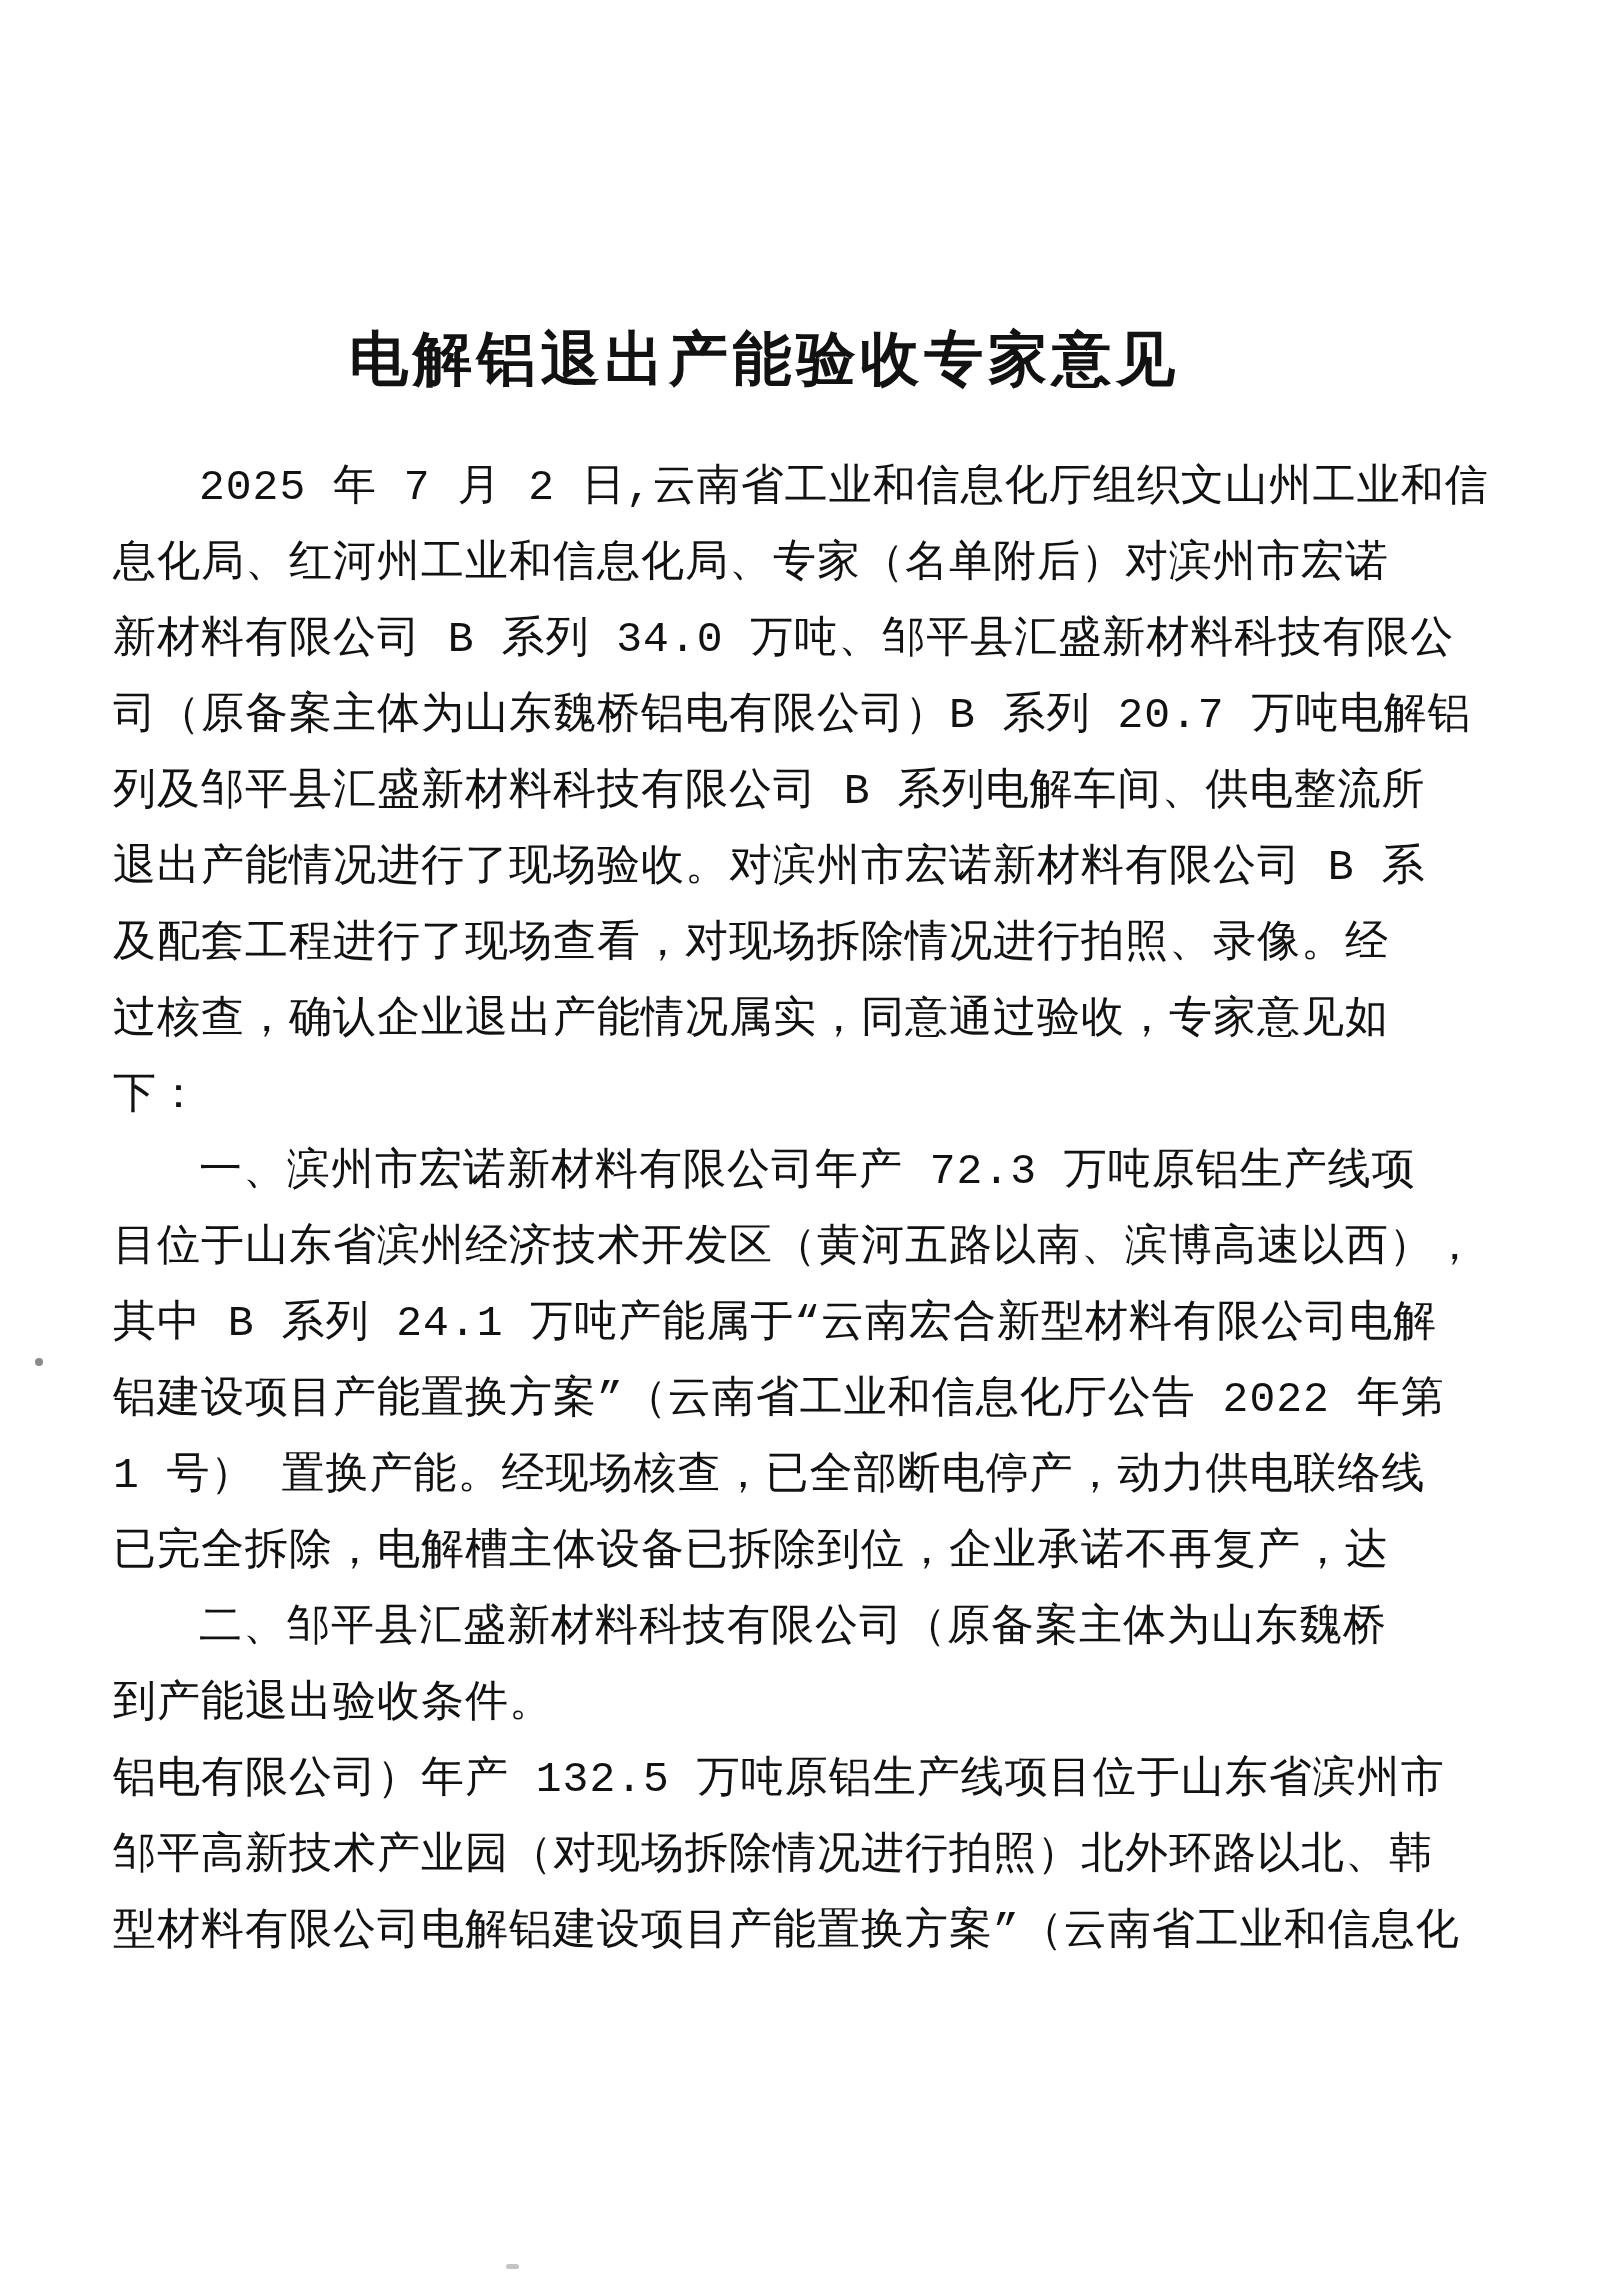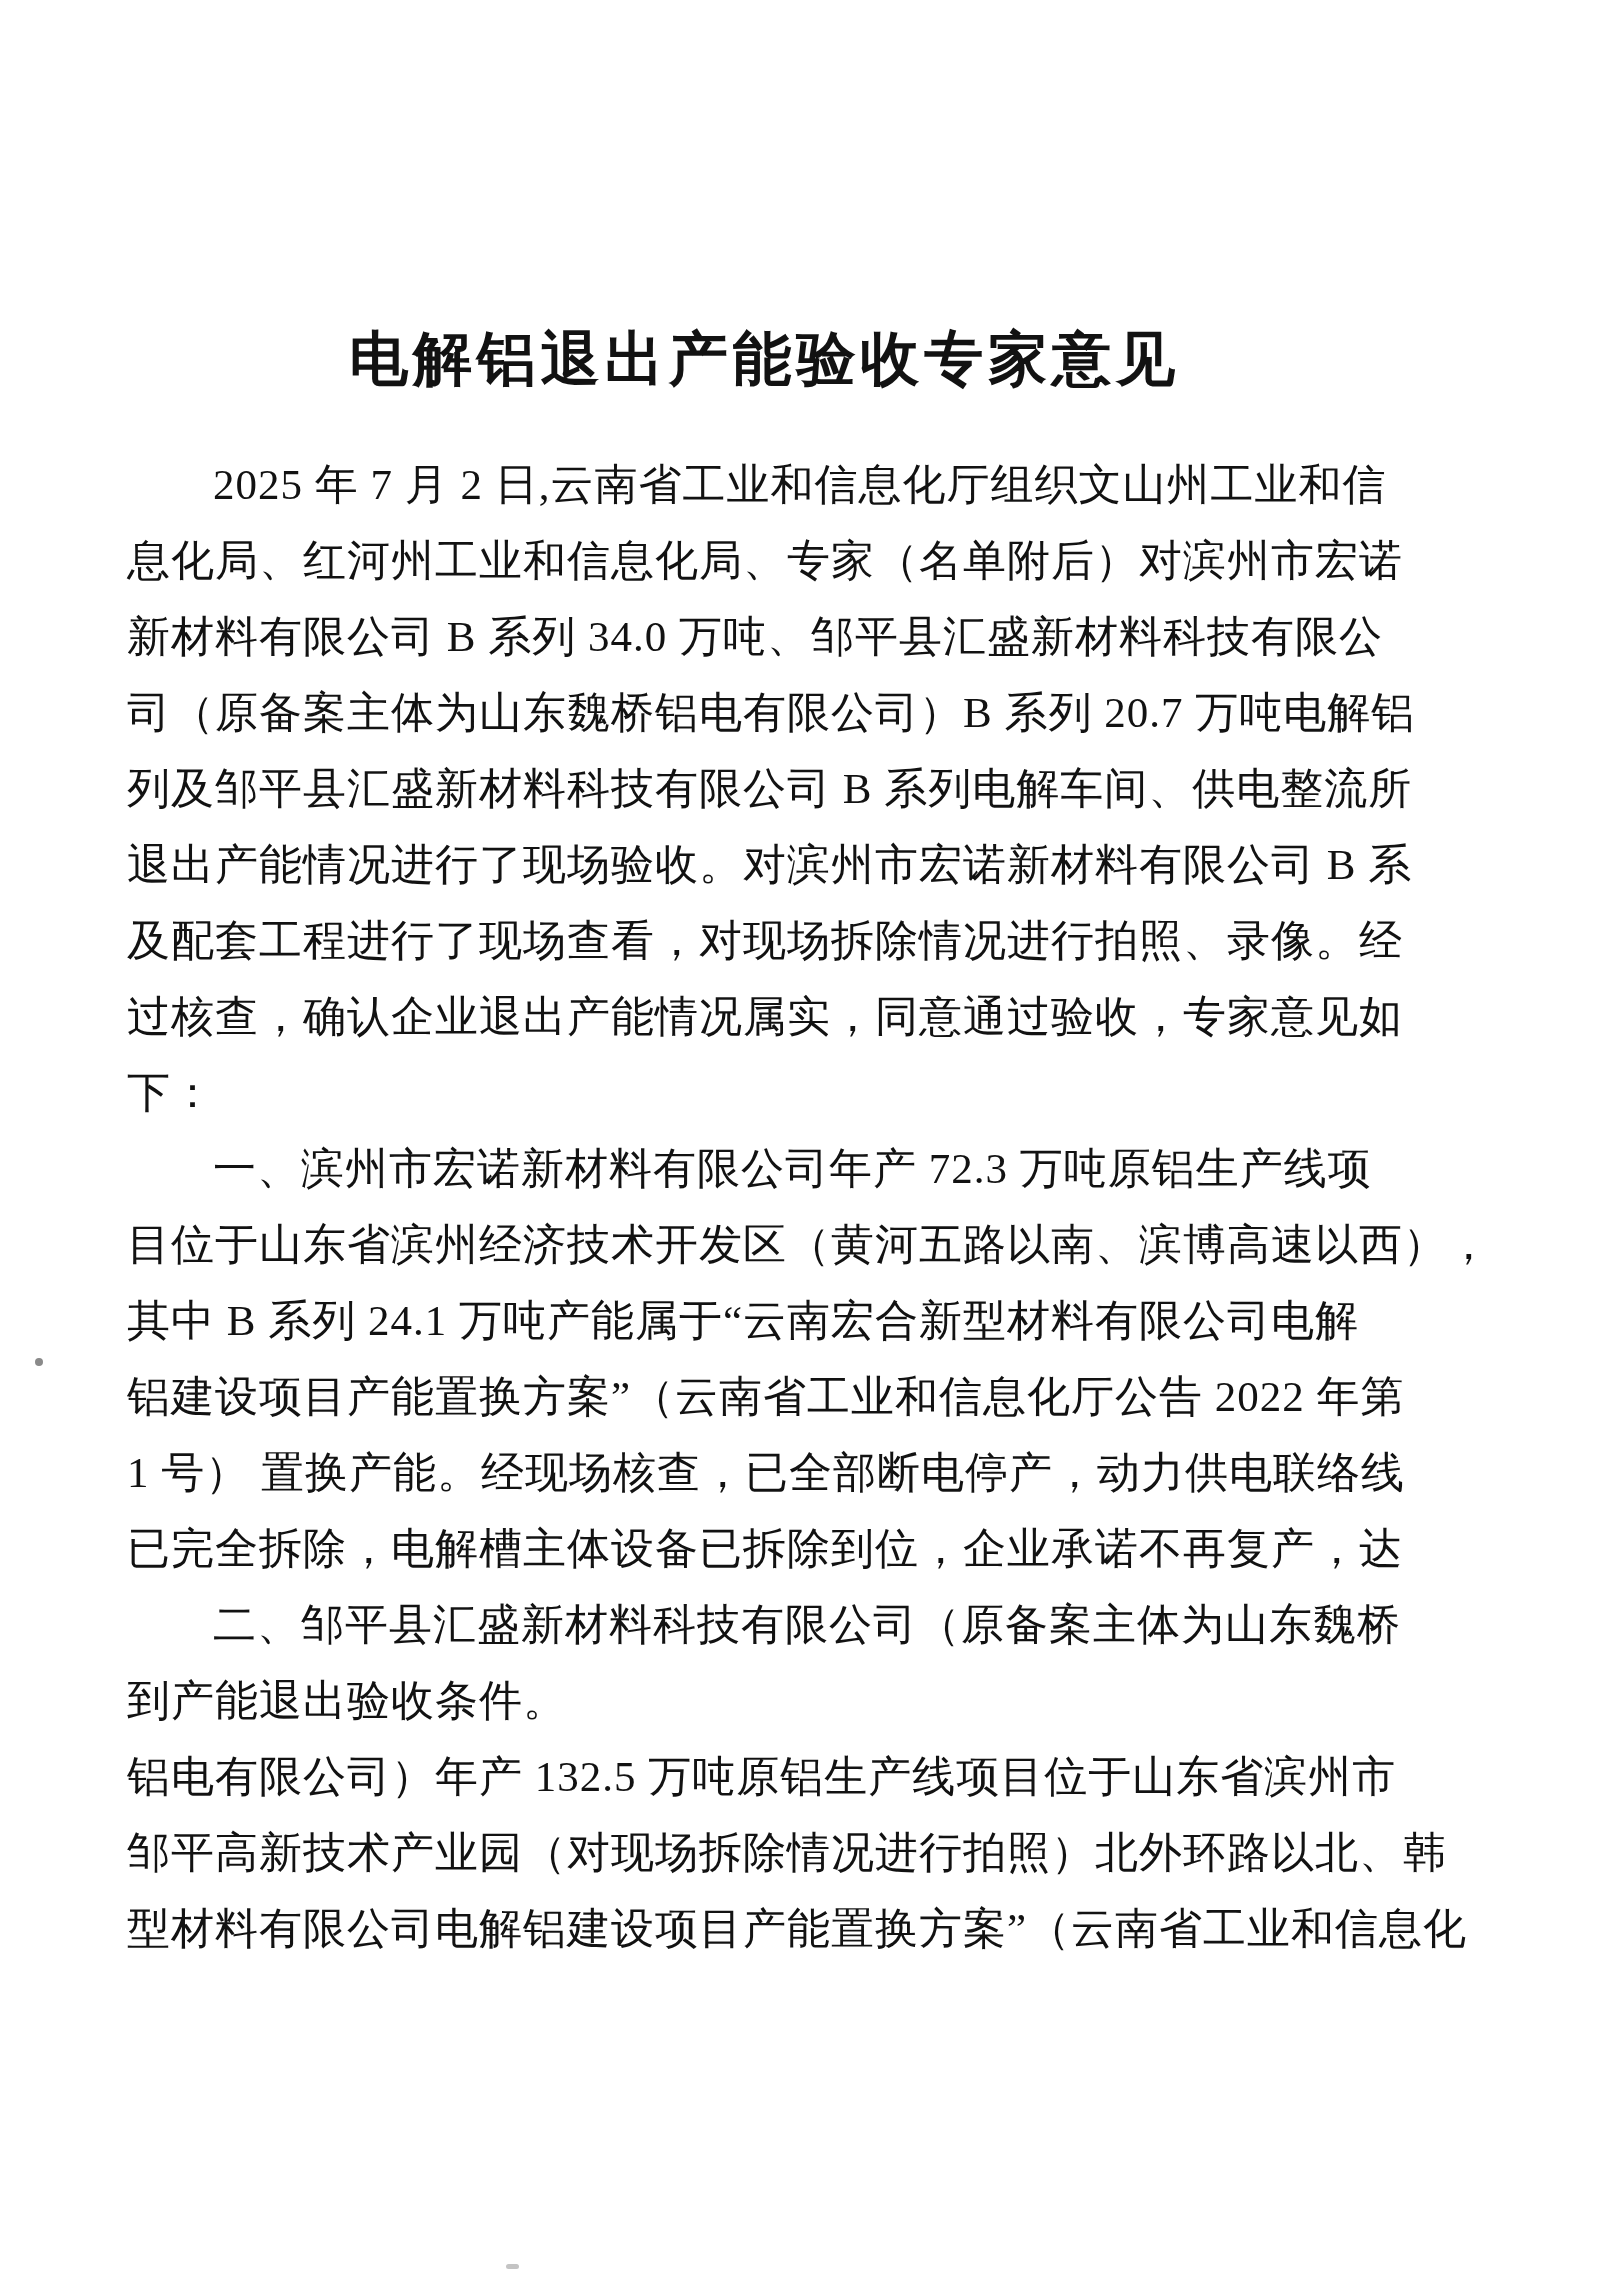--- a/index.html
+++ b/index.html
@@ -6,38 +6,38 @@
     margin: 0;
     padding: 0;
     background: #e8e8e8;
   }
   .page {
     position: relative;
     width: 1621px;
     height: 2294px;
     background: #ffffff;
     overflow: hidden;
-    font-family: Liberation Serif, serif;
+    font-family: Liberation Mono, monospace;
     color: #121212;
   }
   .doc-title {
     position: absolute;
     top: 280px;
     left: 0;
     width: 1529px;
     text-align: center;
     font-size: 59px;
     font-weight: bold;
     letter-spacing: 4.9px;
     white-space: nowrap;
   }
   .body-text {
     position: absolute;
     top: 447px;
-    left: 127px;
+    left: 113px;
     width: 1376px;
   }
   .line {
     height: 76px;
     display: flex;
     align-items: center;
     font-size: 43px;
     letter-spacing: 1px;
     white-space: nowrap;
     overflow: visible;

